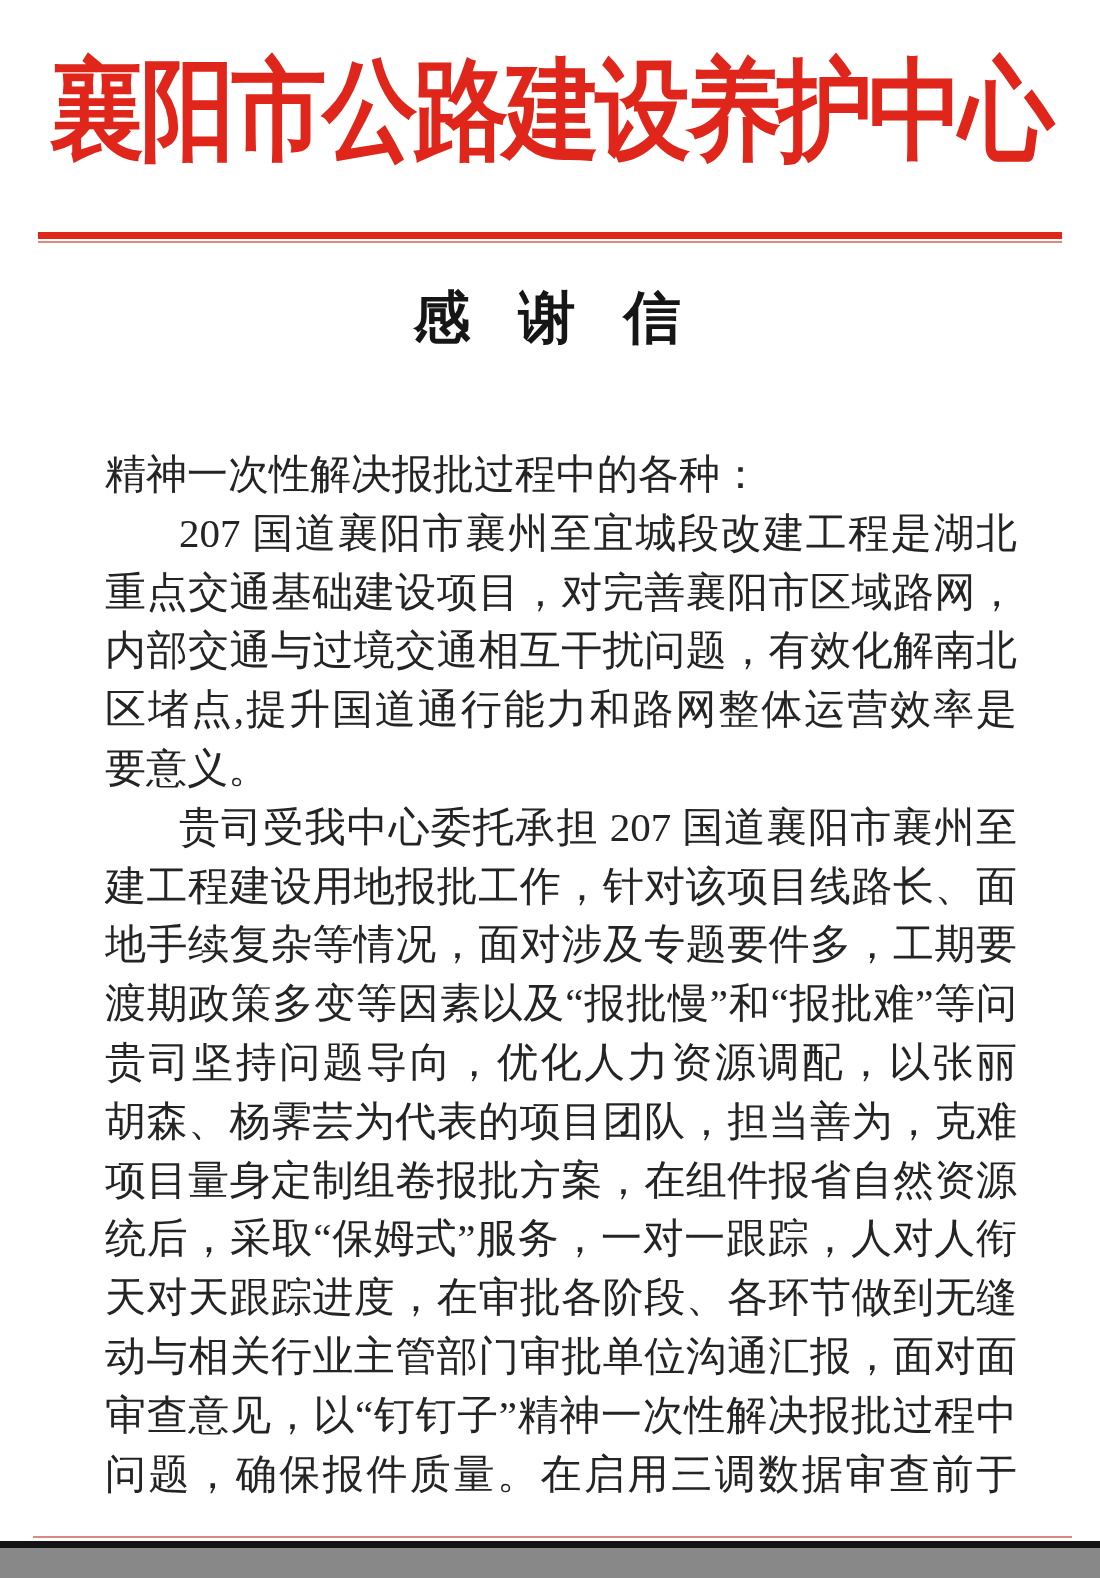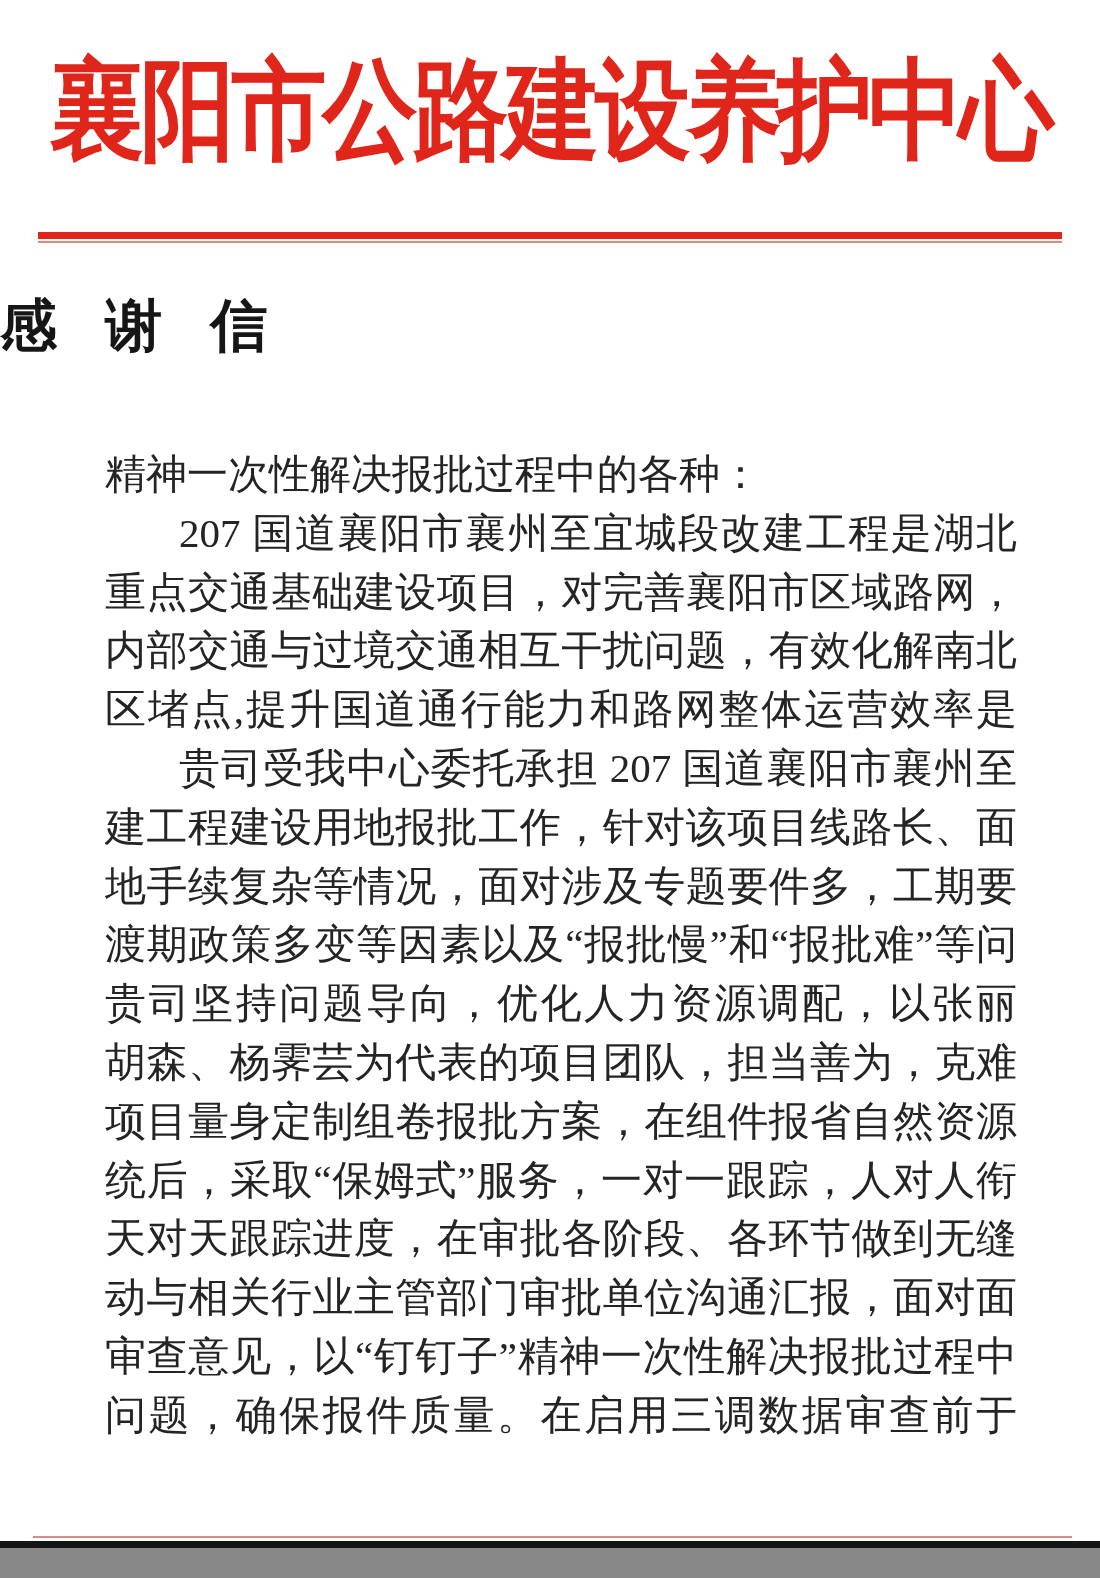--- a/index.html
+++ b/index.html
@@ -34,23 +34,24 @@
     position: absolute;
     left: 38px;
     right: 38px;
   }
   .rule-header-thick { top: 232px; height: 7px; background: #e0251a; }
   .rule-header-thin  { top: 241px; height: 2px; background: #dc8a81; }
   .rule-footer-thin  { top: 1536px; height: 2px; background: #dc8a81; left: 33px; right: 28px; }
   .rule-footer-thick { top: 1541px; height: 7px; background: #e0251a; left: 33px; right: 28px; }
   .doc-title {
     position: absolute;
-    top: 288px;
+    top: 280px;
     left: 0;
     width: 100%;
+    text-align: center;
     font-size: 57px;
     font-weight: 700;
     color: #161616;
     letter-spacing: 6px;
     word-spacing: 22px;
   }
   .body-block {
     position: absolute;
     top: 445px;
     left: 105px;
@@ -93,20 +94,21 @@
 
   <div class="doc-title">感 谢 信</div>
 
   <div class="body-block">
     <div class="line left">精神一次性解决报批过程中的各种：</div>
     <div id="letter-lines">
         <div class="line indent">207 国道襄阳市襄州至宜城段改建工程是湖北省襄阳市</div>
         <div class="line">重点交通基础建设项目，对完善襄阳市区域路网，解决城市</div>
         <div class="line">内部交通与过境交通相互干扰问题，有效化解南北大通道城</div>
         <div class="line">区堵点,提升国道通行能力和路网整体运营效率是有十分重</div>
+        <div class="line left">要意义。</div>
         <div class="line indent">贵司受我中心委托承担 207 国道襄阳市襄州至宜城段改</div>
         <div class="line">建工程建设用地报批工作，针对该项目线路长、面积大、用</div>
         <div class="line">地手续复杂等情况，面对涉及专题要件多，工期要求紧，过</div>
         <div class="line">渡期政策多变等因素以及“报批慢”和“报批难”等问题，</div>
         <div class="line">贵司坚持问题导向，优化人力资源调配，以张丽丽、马艳玲、</div>
         <div class="line">胡森、杨霁芸为代表的项目团队，担当善为，克难攻坚，为</div>
         <div class="line">项目量身定制组卷报批方案，在组件报省自然资源厅审查系</div>
         <div class="line">统后，采取“保姆式”服务，一对一跟踪，人对人衔接报件，</div>
         <div class="line">天对天跟踪进度，在审批各阶段、各环节做到无缝对接，主</div>
         <div class="line">动与相关行业主管部门审批单位沟通汇报，面对面问询修改</div>

